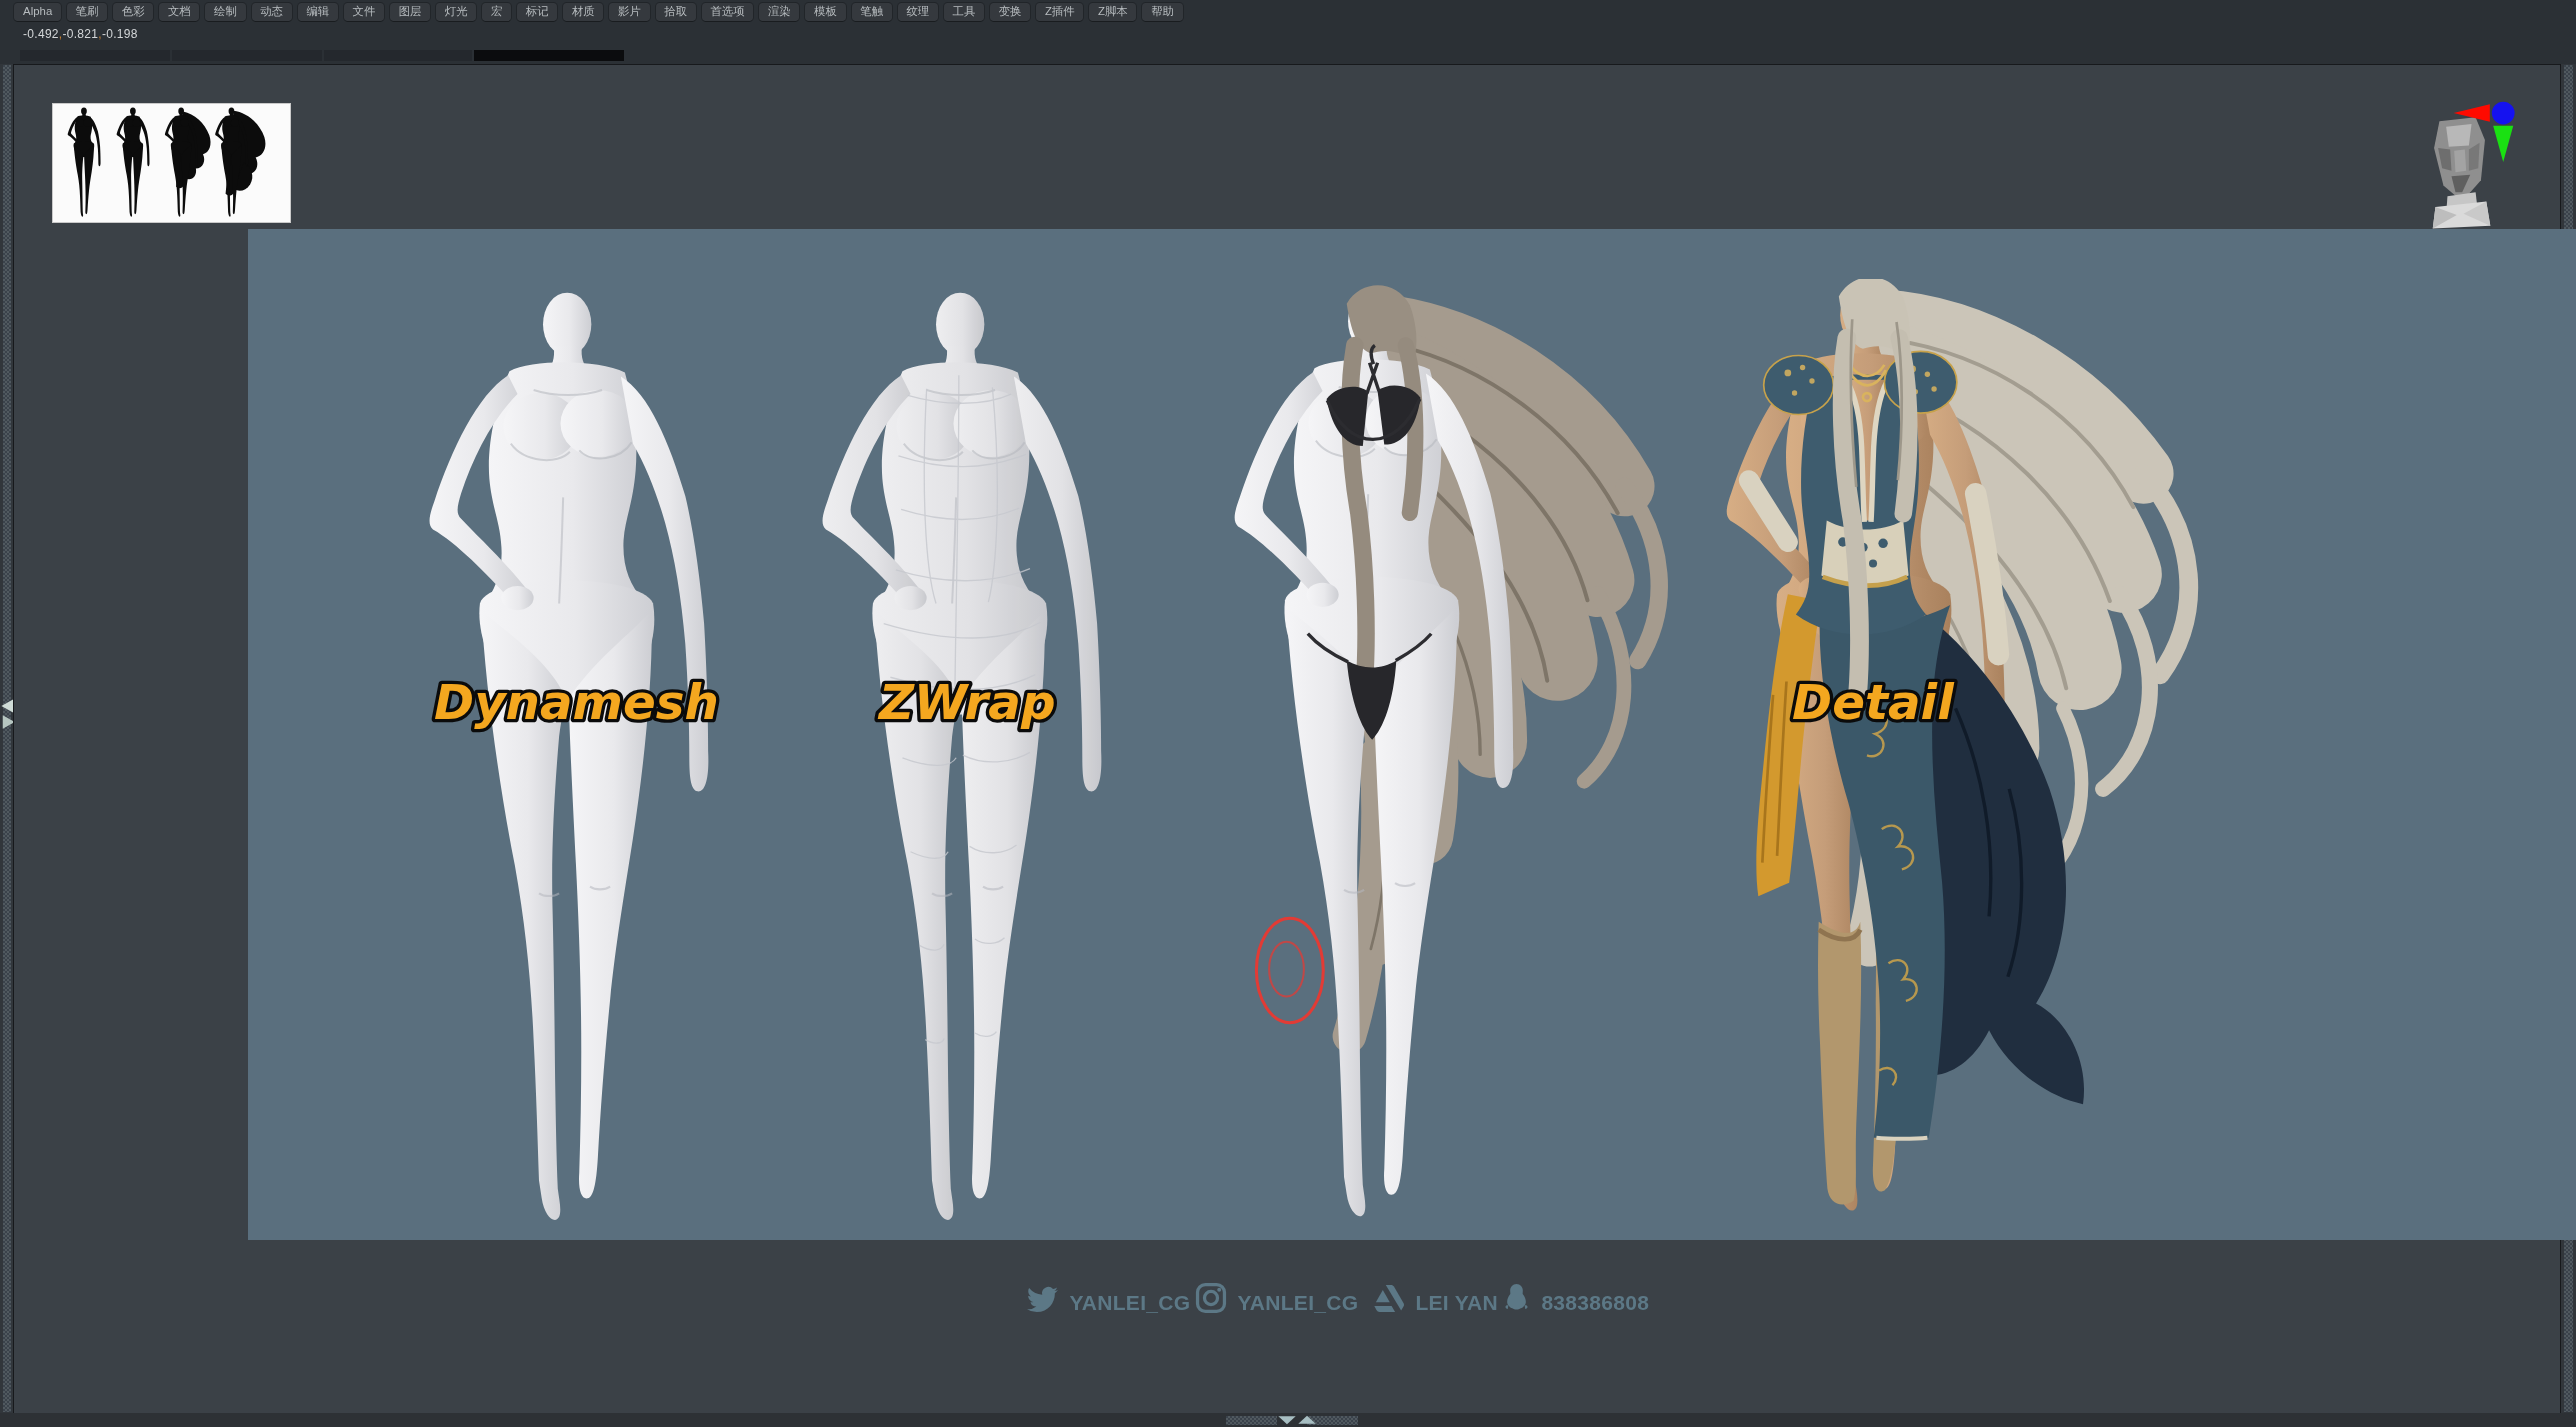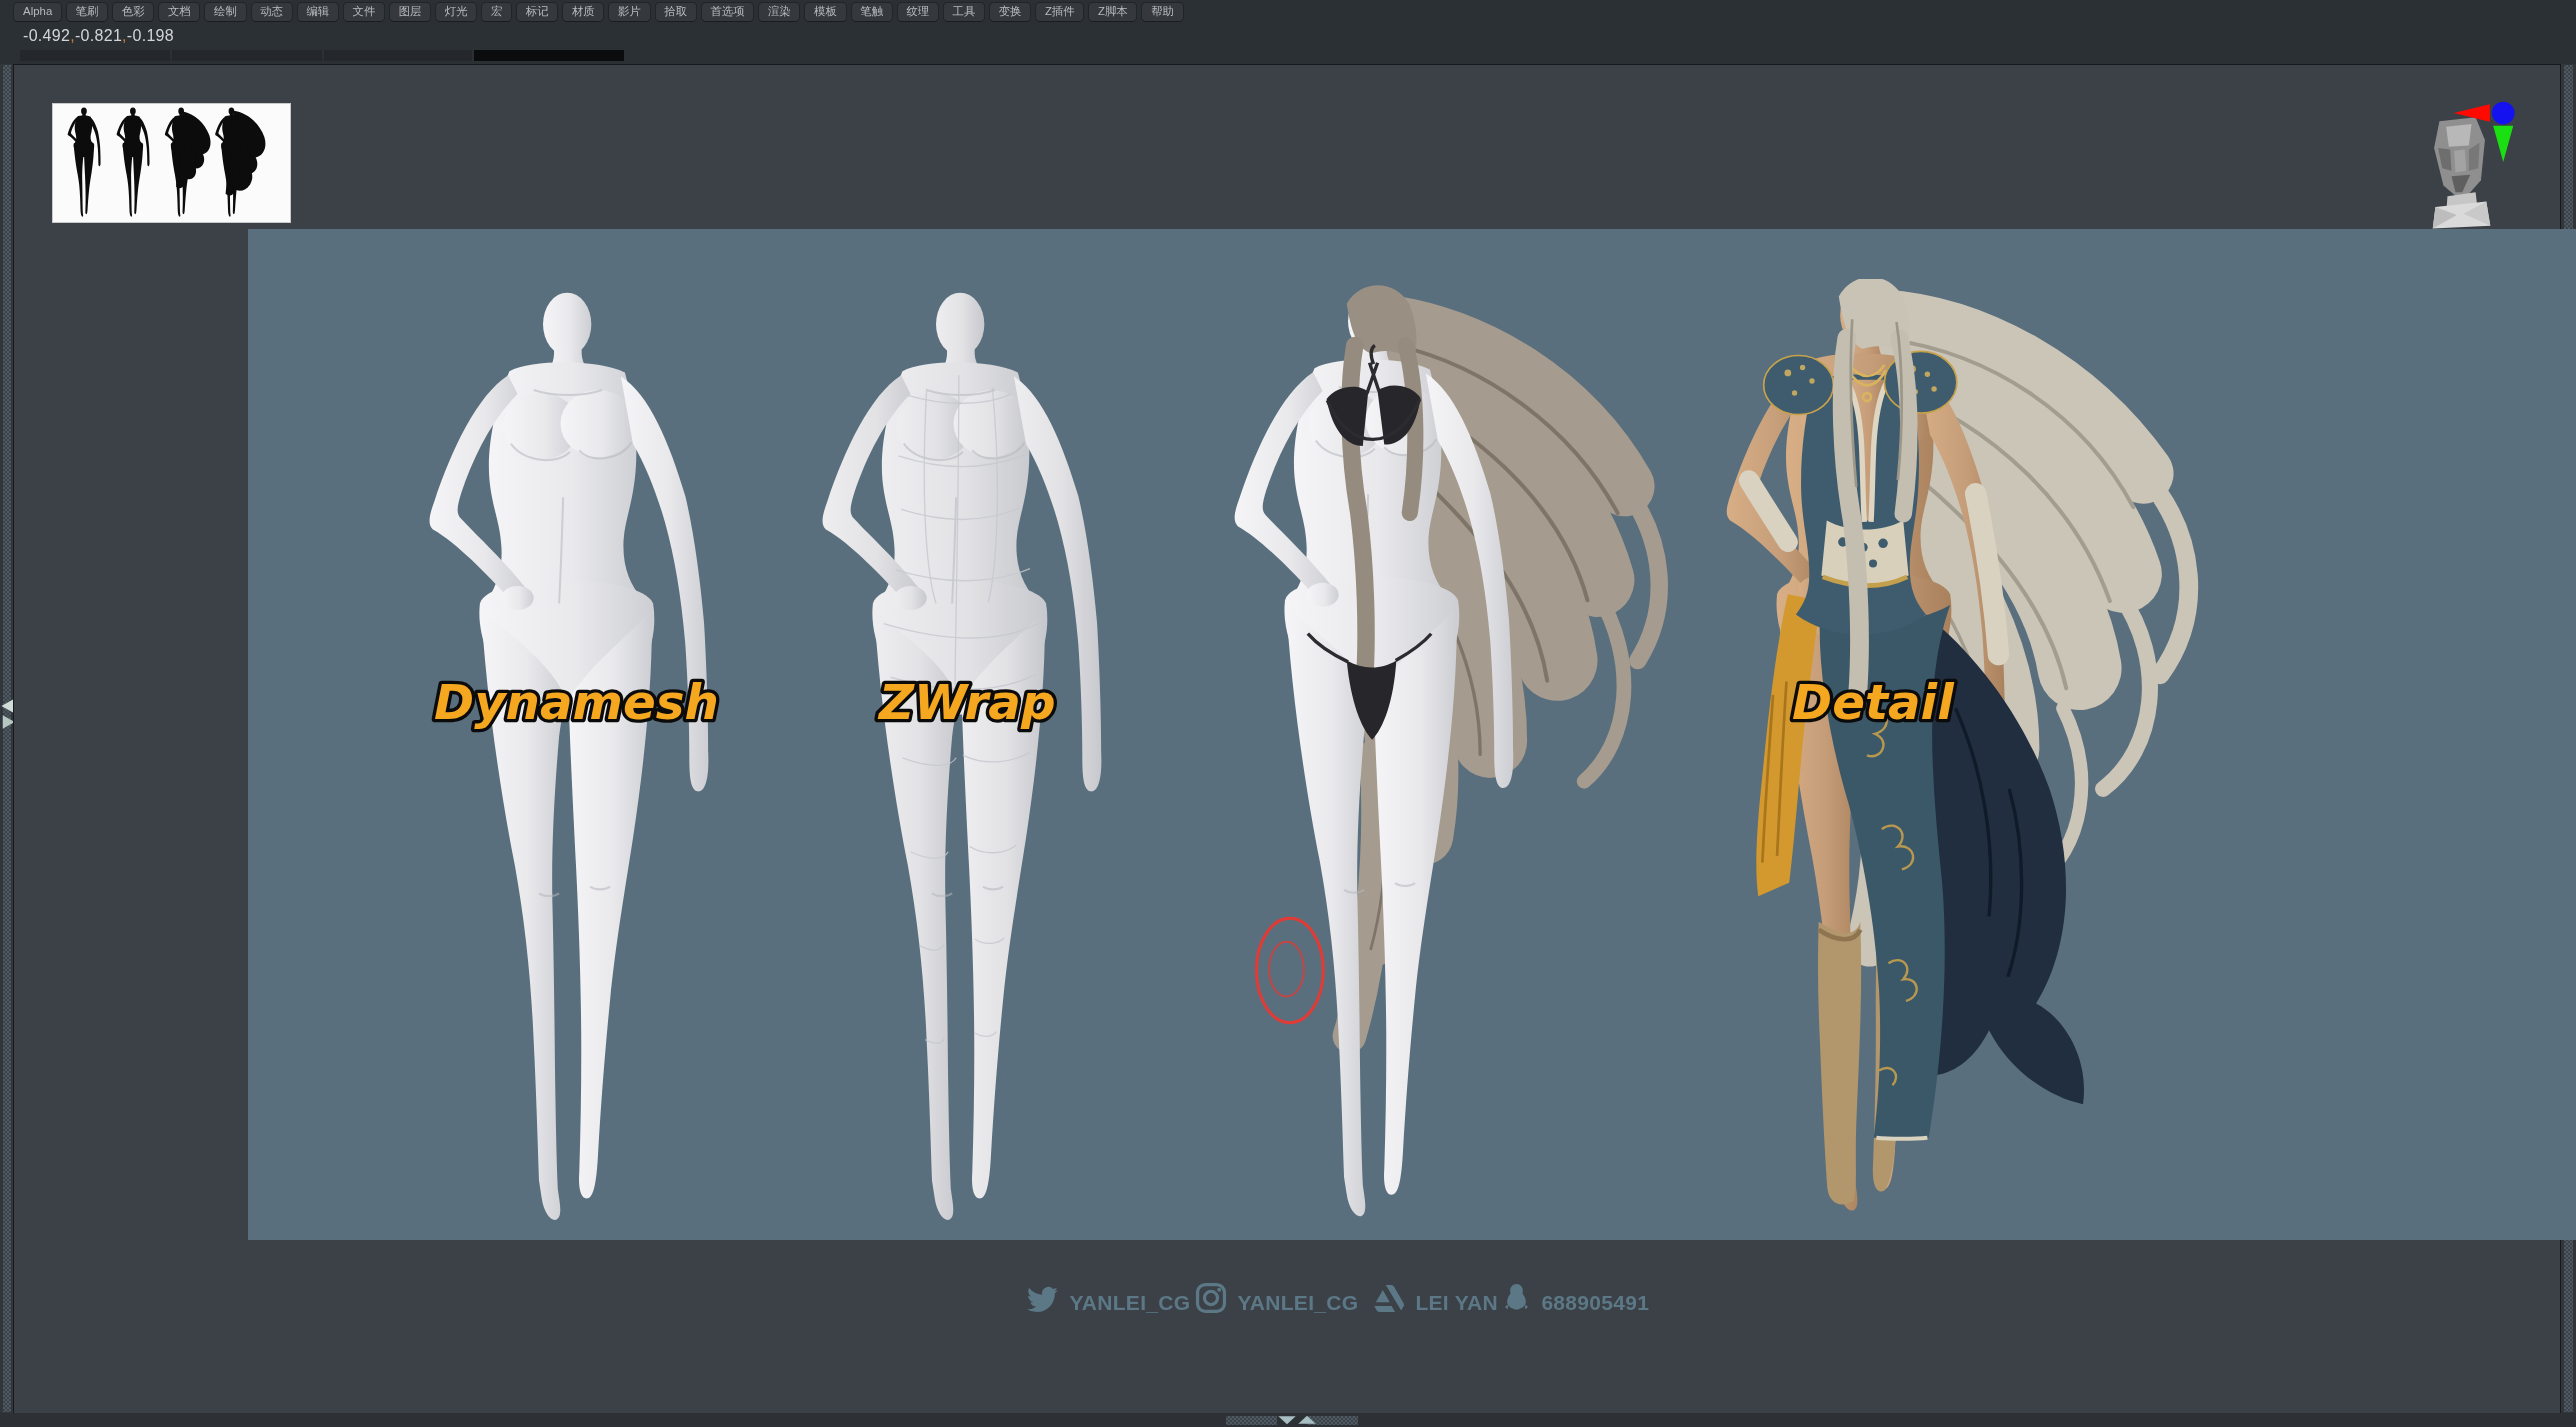--- a/index.html
+++ b/index.html
@@ -7,21 +7,21 @@
           font-family:"Liberation Sans","DejaVu Sans",sans-serif;}
 
   
   .menu-bar{position:absolute;left:8px;top:0;width:100%;height:23px;display:flex;gap:4px;
             padding:2px 0 0 5.4px;box-sizing:border-box;}
   .menu-btn{flex:0 0 auto;height:18px;line-height:17.4px;padding:0 8.7px;background:#35393e;
             border:0.7px solid #212529;border-bottom-color:#191c1f;border-radius:4.7px;
             color:#b7bcbf;font-size:11.4px;white-space:nowrap;}
 
   
-  .coords{position:absolute;left:23px;top:27px;font-size:16px;color:#d3d6d8;letter-spacing:0.3px;}
+  .coords{position:absolute;left:23px;top:27px;font-size:12px;color:#d3d6d8;letter-spacing:0.3px;}
   .coords .sep{color:#c97f2b;}
   .seg{position:absolute;top:50px;height:10.7px;background:#24282d;}
   .seg.s1{left:19.5px;width:150px;}
   .seg.s2{left:172px;width:150px;}
   .seg.s3{left:324px;width:148px;}
   .seg.s4{left:474px;width:150px;background:#0b0c0e;}
 
   
   .side-col{position:absolute;top:64px;height:1350px;width:13.4px;background:#31363b;}
   .side-col.left{left:0;}
@@ -389,21 +389,21 @@
       <path d="M9.9.7h4.1c.9 0 1.7.5 2.2 1.2l7.5 13c.4.8.4 1.7 0 2.4l-1.9 3.2L9.9.7z"></path>
       <path d="M13 14.1L7.6 4.7 2.2 14.1H13z"></path>
     </svg>
     <span class="handle">LEI YAN</span>
   </div>
   <div class="credit c4">
     <svg width="31" height="35" viewBox="0 0 24 24" fill="#5c7886">
       <path d="M12 1.6c2.9 0 4.9 2.3 4.9 5.2 0 .9-.2 1.8-.1 2.4 1.6 1.9 2.6 4.3 2.4 6.7-.1 1.3-.7 2.3-1.6 2.9-.4.8-1.3 1.4-2.3 1.5-.9.7-2.1 1-3.3 1s-2.4-.3-3.3-1c-1-.1-1.9-.7-2.3-1.5-.9-.6-1.5-1.6-1.6-2.9-.2-2.4.8-4.8 2.4-6.7.1-.6-.1-1.5-.1-2.4C7.1 3.9 9.1 1.6 12 1.6z"></path>
       <path d="M5.2 20.9c-1.1-.3-1.9-1-1.7-1.9.2-.8 1.2-1.1 2.2-.9zM18.8 20.9c1.1-.3 1.9-1 1.7-1.9-.2-.8-1.2-1.1-2.2-.9z"></path>
     </svg>
-    <span class="handle">688905491</span>
+    <span class="handle">838386808</span>
   </div>
 
   <div class="bottom-bar"></div>
   <div class="h-strip checker" style="left:1226px"></div>
   <div class="h-strip checker" style="left:1307px"></div>
   <svg style="position:absolute;left:1277px;top:1415px" width="20" height="10" viewBox="0 0 30 15">
       <polygon points="2,2 28,2 15,14" fill="#a7bec2"></polygon>
     </svg>
   <svg style="position:absolute;left:1297px;top:1415px" width="20" height="10" viewBox="0 0 30 15">
       <polygon points="15,1 28,13 2,13" fill="#a7bec2"></polygon>

